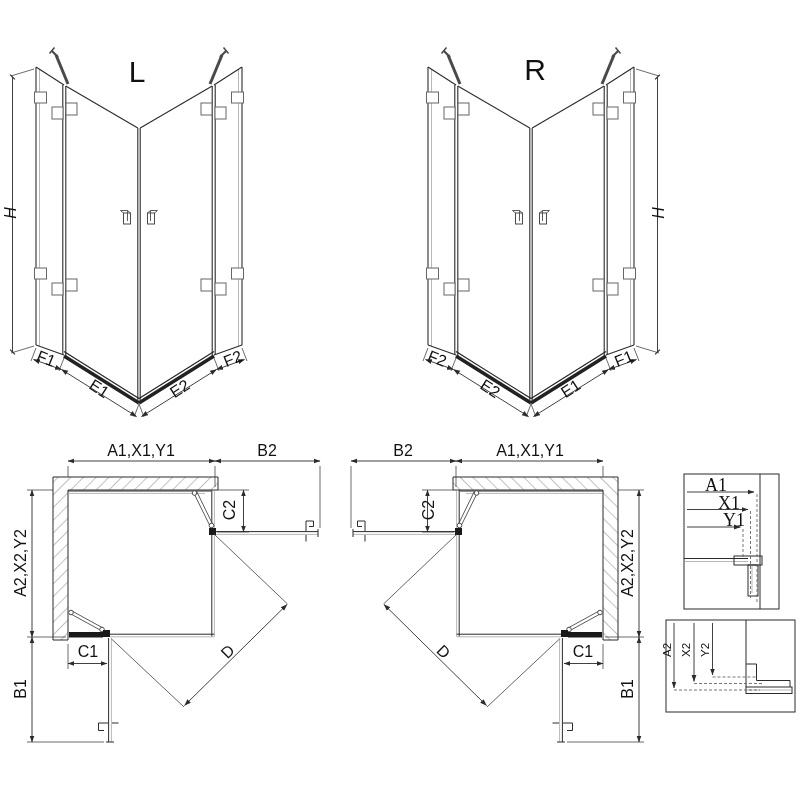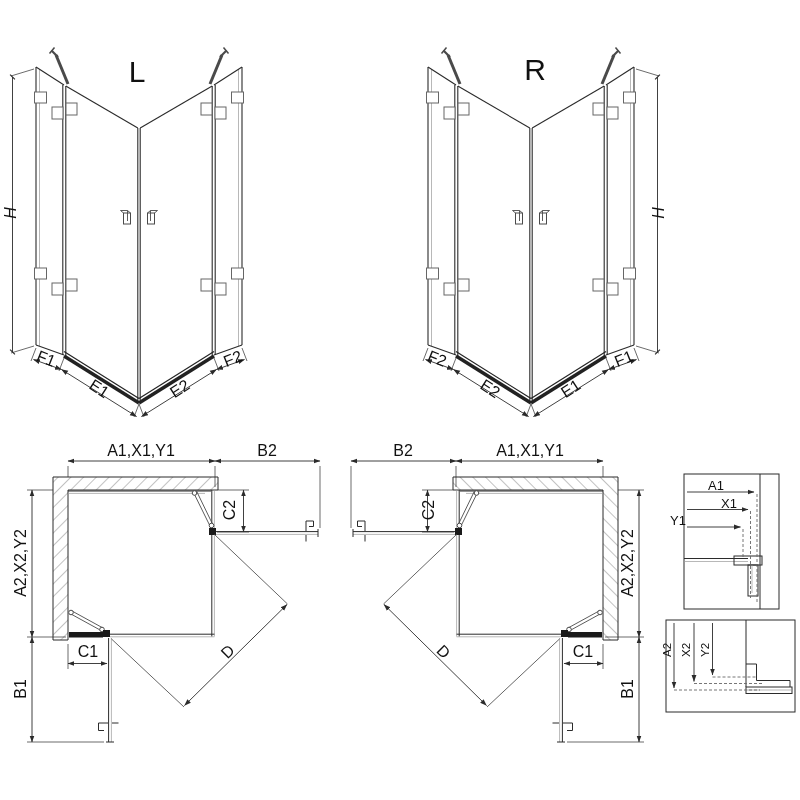--- a/index.html
+++ b/index.html
@@ -2,21 +2,21 @@
 <html><head>
 <meta charset="utf-8">
 <style>
   html,body{margin:0;padding:0;background:#fff;}
   .canvas{position:relative;width:800px;height:800px;background:#ffffff;overflow:hidden;
           font-family:"Liberation Sans",sans-serif;}
   svg{position:absolute;left:0;top:0;}
   .lbl{position:absolute;font-size:16px;color:#111;white-space:nowrap;
        transform:translate(-50%,-50%);line-height:1;}
   .big{font-size:30px;font-weight:400;}
-  .sm{font-size:13px;}
+  .sm{font-size:18px;font-family:Liberation Serif, serif;}
   .xs{font-size:11.5px;}
   .it{font-style:italic;}
   .r-90{transform:translate(-50%,-50%) rotate(-90deg);}
   .r45{transform:translate(-50%,-50%) rotate(45deg);}
   .rn45{transform:translate(-50%,-50%) rotate(-45deg);}
   .r22{transform:translate(-50%,-50%) rotate(22deg);}
   .rn22{transform:translate(-50%,-50%) rotate(-22deg);}
   .r33{transform:translate(-50%,-50%) rotate(33deg);}
   .rn33{transform:translate(-50%,-50%) rotate(-33deg);}
 </style>
@@ -214,18 +214,18 @@
 <div class="lbl" style="left:403px;top:451px;">B2</div>
 <div class="lbl" style="left:530px;top:451px;">A1,X1,Y1</div>
 <div class="lbl r-90" style="left:628px;top:563px;">A2,X2,Y2</div>
 <div class="lbl r-90" style="left:429px;top:510px;">C2</div>
 <div class="lbl" style="left:583px;top:652px;">C1</div>
 <div class="lbl r-90" style="left:628px;top:689px;">B1</div>
 <div class="lbl r45" style="left:443px;top:652px;">D</div>
 
 <div class="lbl sm" style="left:716px;top:485px;">A1</div>
 <div class="lbl sm" style="left:729px;top:503px;">X1</div>
-<div class="lbl sm" style="left:678px;top:520px;">Y1</div>
+<div class="lbl sm" style="left:734px;top:520px;">Y1</div>
 <div class="lbl xs r-90" style="left:668px;top:650px;">A2</div>
 <div class="lbl xs r-90" style="left:687px;top:650px;">X2</div>
 <div class="lbl xs r-90" style="left:706px;top:650px;">Y2</div>
 
 </div>
 
 </body></html>

